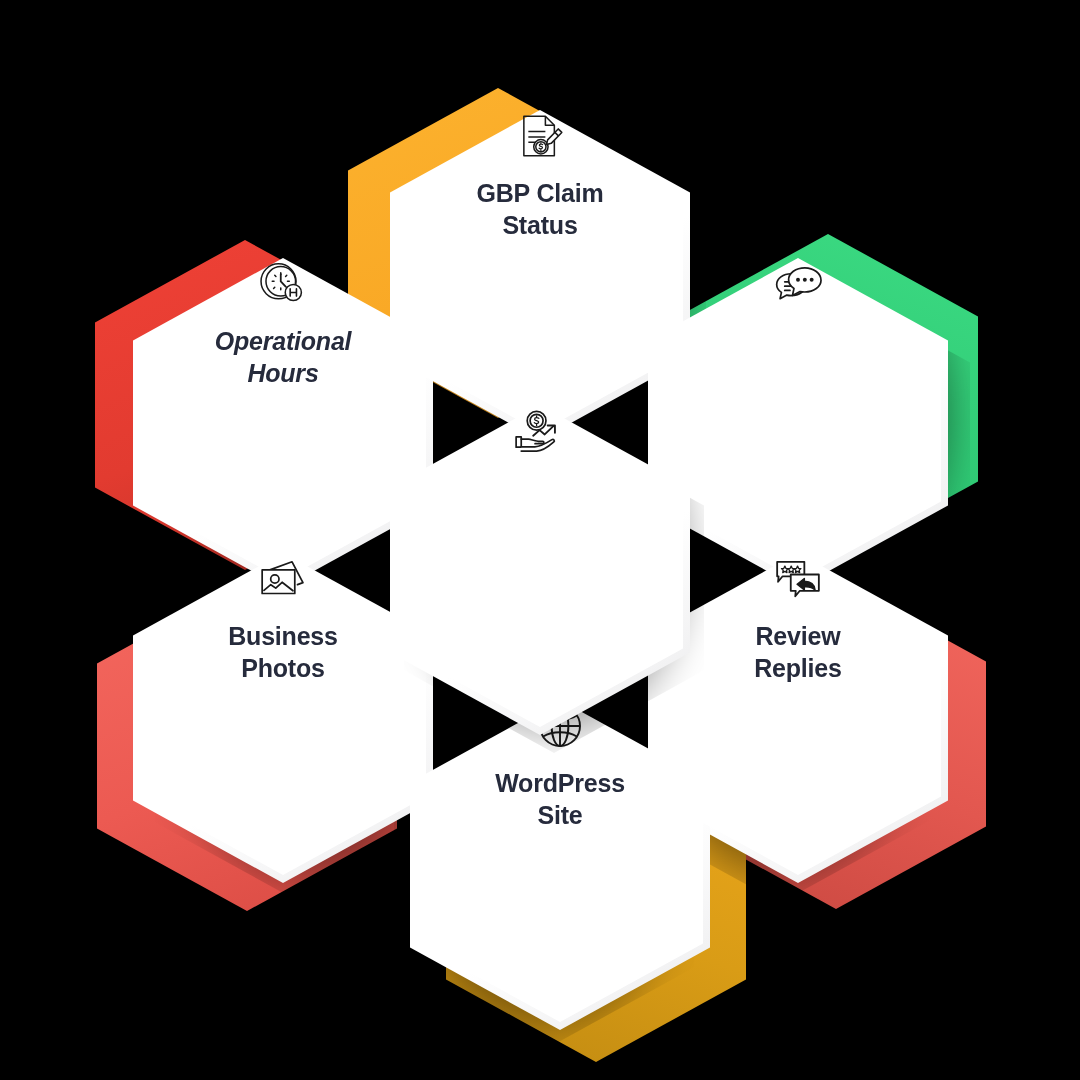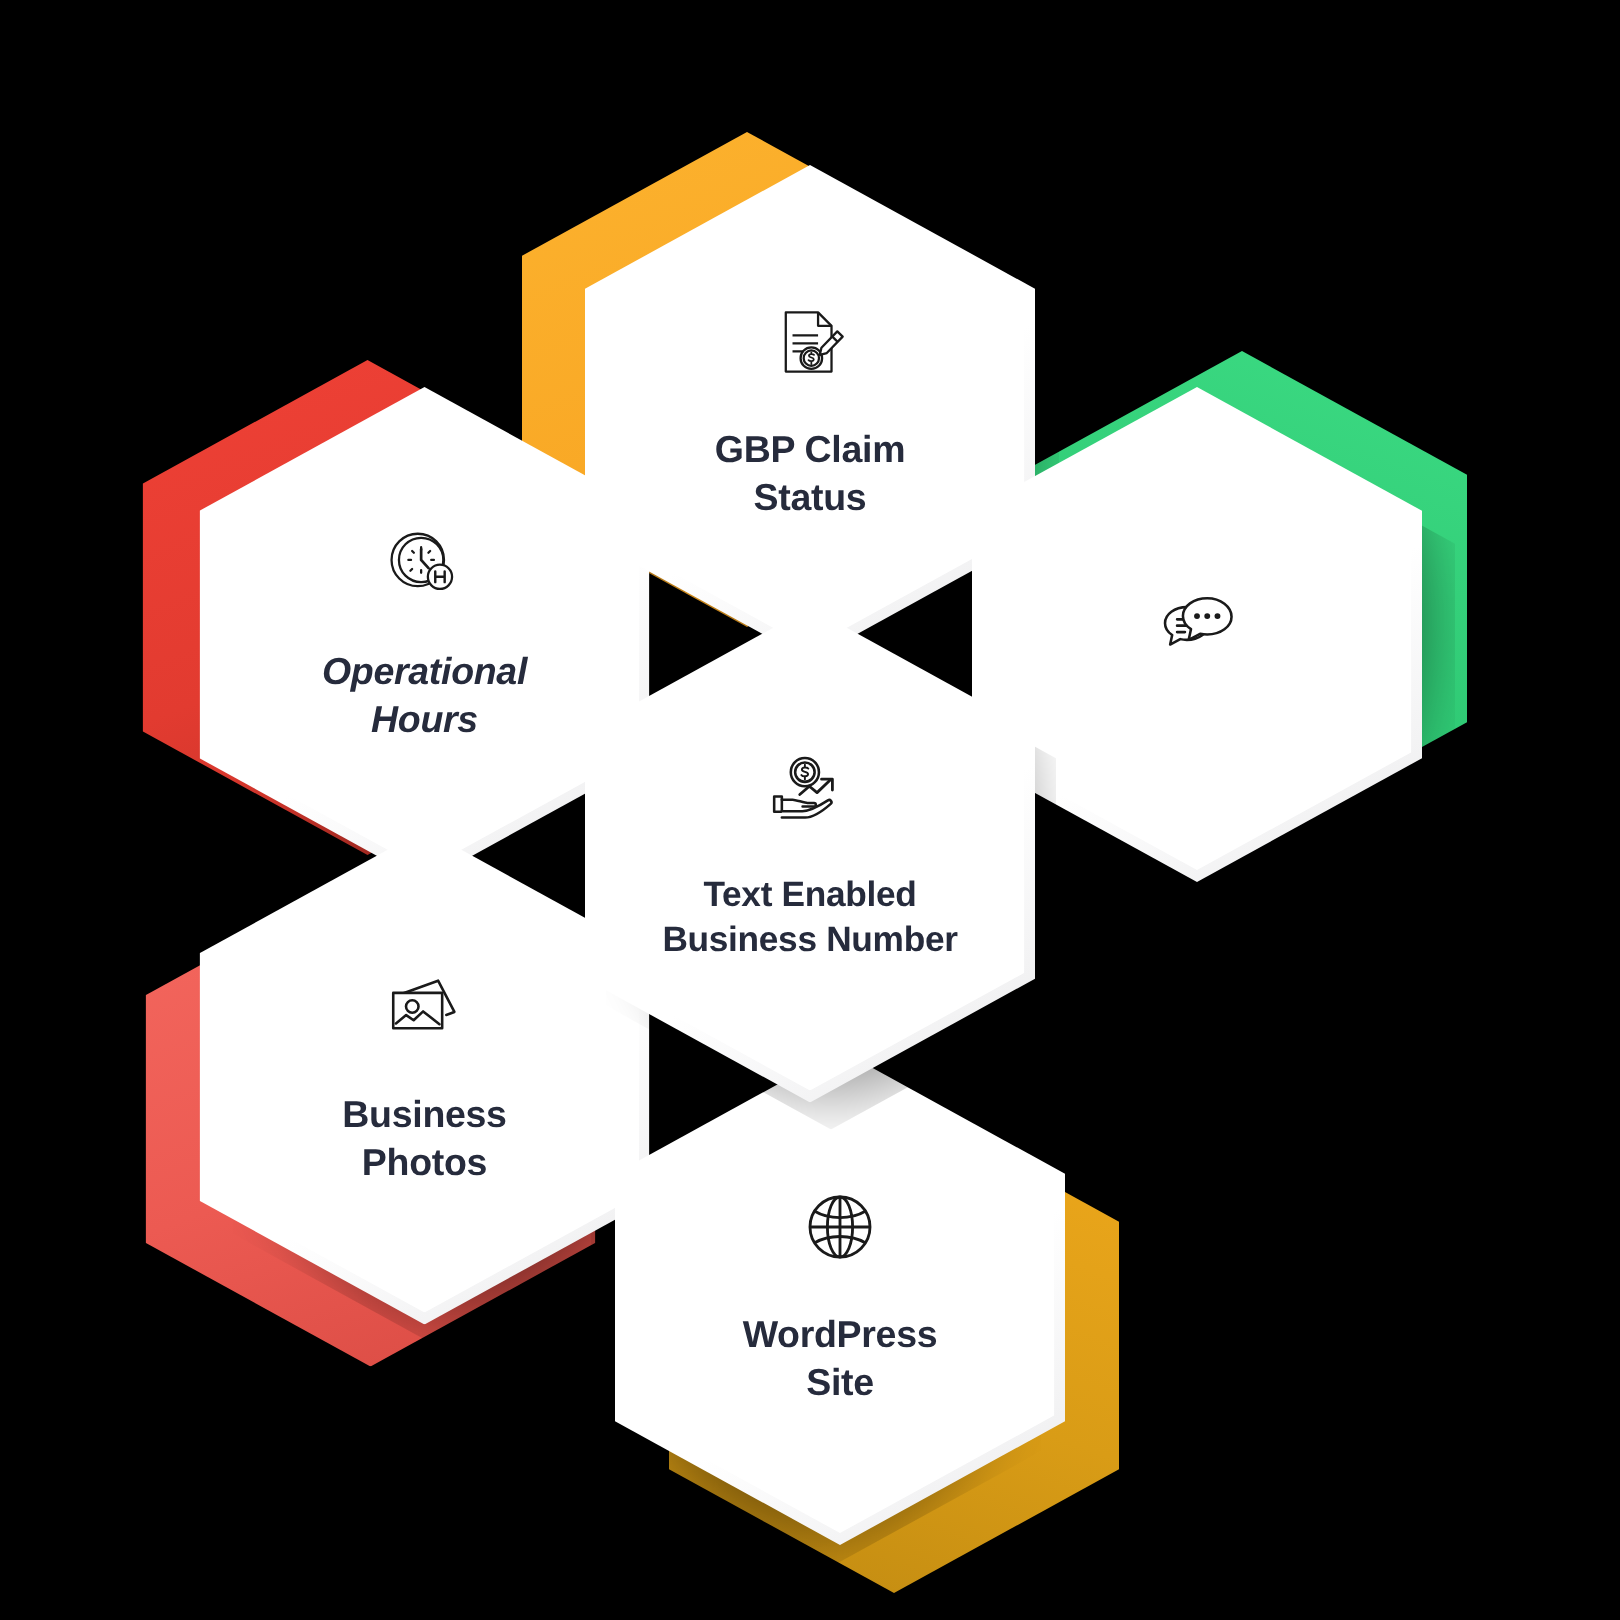--- a/index.html
+++ b/index.html
@@ -75,24 +75,23 @@
   .hex-content {
     position: absolute;
     left: 0;
     top: 0;
     width: 300px;
     height: 330px;
     z-index: 5;
     display: flex;
     flex-direction: column;
     align-items: center;
-    justify-content: center;
+    justify-content: flex-start;
     padding: 0 30px;
     box-sizing: border-box;
-    gap: 15px;
   }
 
   .tile-icon {
     width: 58px;
     height: 52px;
     margin-bottom: 16px;
     display: block;
   }
   .tile-icon svg { display: block; width: 100%; height: 100%; }
 
@@ -214,20 +213,40 @@
           <rect x="9" y="16" width="36" height="26" fill="#ffffff"></rect>
           <circle cx="23" cy="26" r="4.6"></circle>
           <path d="M11 38.5l7.5-6.2 5.5 3.8 7-6.5 12 9.4" stroke-width="1.9"></path>
         </svg>
       </span>
       <div class="tile-label">Business
 Photos</div>
     </div>
   </div>
 
+  <div class="hexcell" id="cell-review-replies">
+    <div class="hex hex-back"></div>
+    <div class="hex hex-shadow"></div>
+    <div class="hex hex-front"></div>
+    <div class="hex-face"></div>
+    <div class="hex-content">
+      <span class="tile-icon">
+        <svg viewBox="0 0 64 52" fill="none" stroke="#1A1A1A" stroke-width="2" stroke-linejoin="round" stroke-linecap="round">
+          <path d="M9 7h30v16H15l-5 6 .6-6H9z" fill="#ffffff"></path>
+          <path d="M17.5 11.8l1.1 2.4 2.6.3-1.9 1.8.5 2.6-2.3-1.3-2.3 1.3.5-2.6-1.9-1.8 2.6-.3z" stroke-width="1.5"></path>
+          <path d="M24.5 11.8l1.1 2.4 2.6.3-1.9 1.8.5 2.6-2.3-1.3-2.3 1.3.5-2.6-1.9-1.8 2.6-.3z" stroke-width="1.5"></path>
+          <path d="M31.5 11.8l1.1 2.4 2.6.3-1.9 1.8.5 2.6-2.3-1.3-2.3 1.3.5-2.6-1.9-1.8 2.6-.3z" stroke-width="1.5"></path>
+          <path d="M24 21h31v18H34l-5 6 .5-6H24z" fill="#ffffff"></path>
+          <path d="M39 25.5l-8 6.3 8 6.2v-3.4c5.5-.4 9.2.9 11.8 3.4-.6-6.2-4.9-9.3-11.8-9.5z" fill="#1A1A1A" stroke-width="1.6"></path>
+        </svg>
+      </span>
+      <div class="tile-label">Review
+Replies</div>
+    </div>
+  </div>
 
   <div class="hexcell" id="cell-wordpress-site">
     <div class="hex hex-back"></div>
     <div class="hex hex-shadow"></div>
     <div class="hex hex-front"></div>
     <div class="hex-face"></div>
     <div class="hex-content">
       <span class="tile-icon">
         <svg viewBox="0 0 58 52" fill="none" stroke="#1A1A1A" stroke-width="1.9">
           <circle cx="29" cy="26" r="20"></circle>
@@ -254,18 +273,16 @@
           <circle cx="30" cy="14" r="11" fill="#ffffff"></circle>
           <circle cx="30" cy="14" r="7.6"></circle>
           <path d="M32.7 11.2c-1-1-5-1.4-5 .9 0 2 4.8 1.3 4.8 3.4 0 2.3-4.2 2.1-5.2.8M30 8.2v2M30 17.8v2" stroke-width="1.5"></path>
           <path d="M26 31.5l7.5-6.5 6 5 10.5-10" stroke-width="2.2"></path>
           <path d="M43 19.5h8.5V28" stroke-width="2.2"></path>
           <path d="M6 33h6v12H6z" fill="#ffffff"></path>
           <path d="M12 35.5h8.5c2 0 9.5 2.6 11.5 2.6h5.2c1.8 0 1.8 2.8 0 2.8h-9" fill="#ffffff"></path>
           <path d="M12 44.5h16c6 0 15-5.2 20-8.4 1.8-1.2 3.8 1.3 2.2 2.7-6 5.3-13.5 10.7-20 10.7H12" fill="#ffffff"></path>
         </svg>
       </span>
-      <div class="tile-label small">Text Enabled
-Business Number</div>
     </div>
   </div>
 
 </div>
 
 </body></html>

